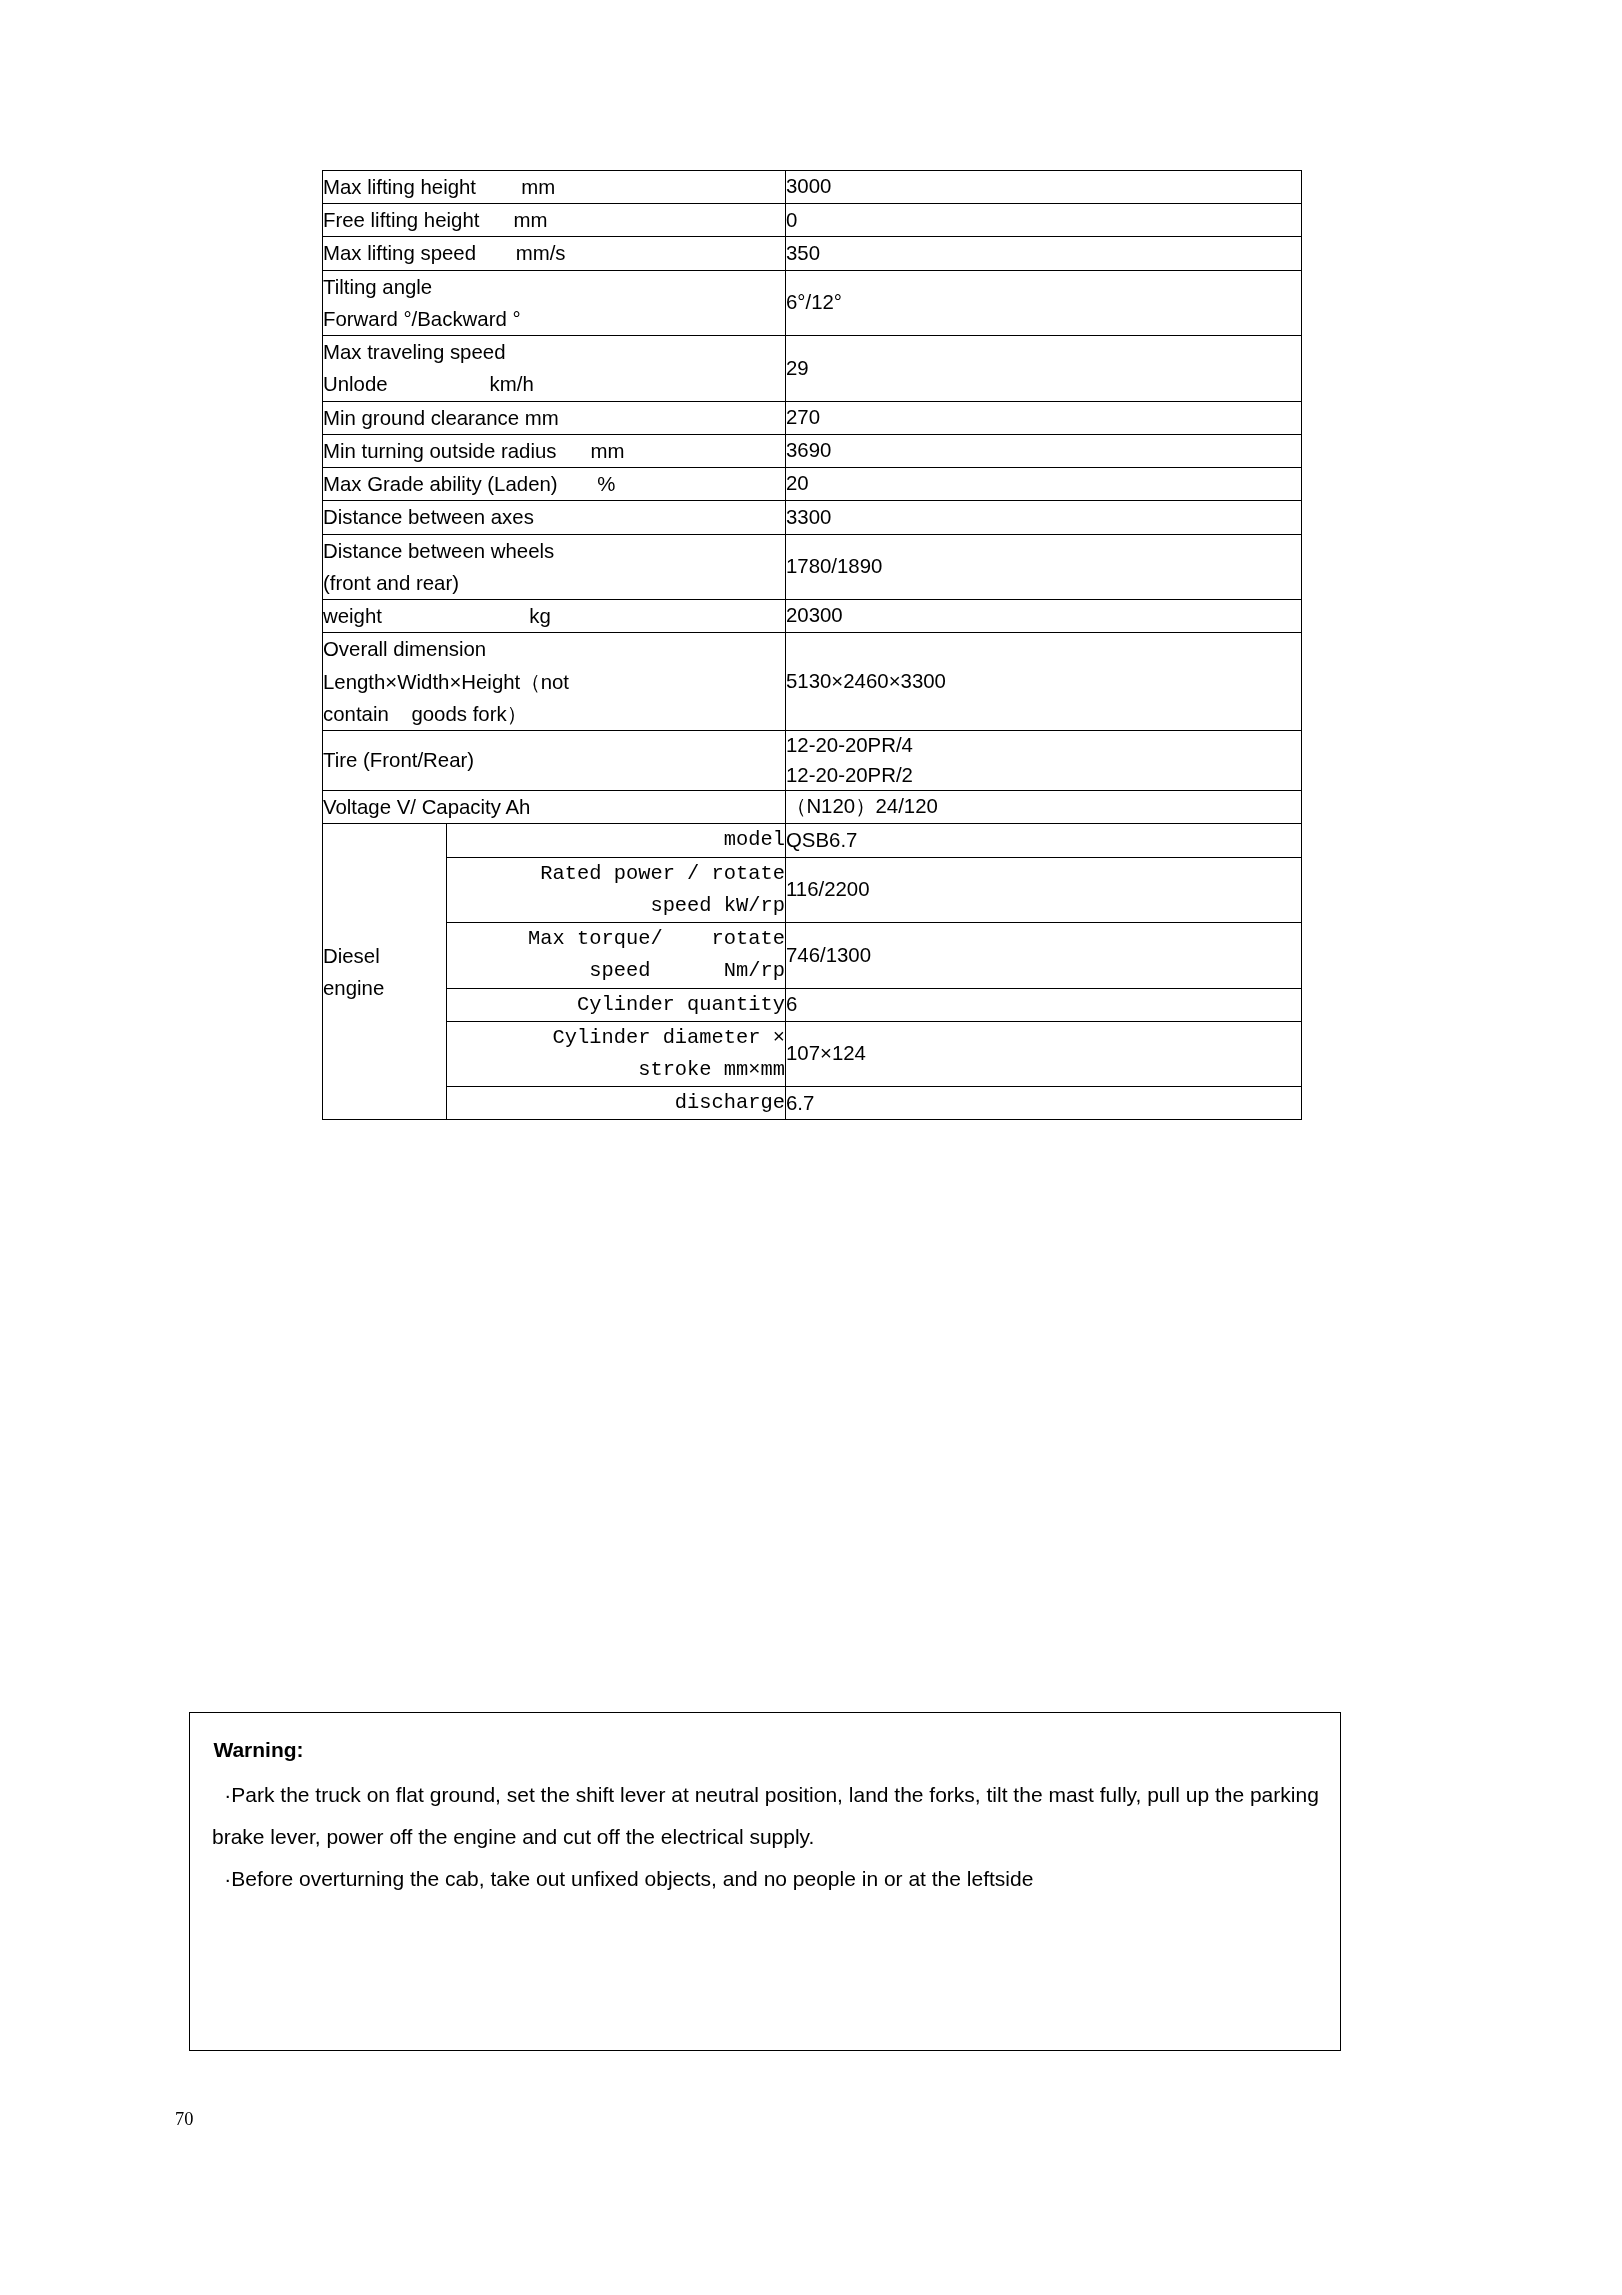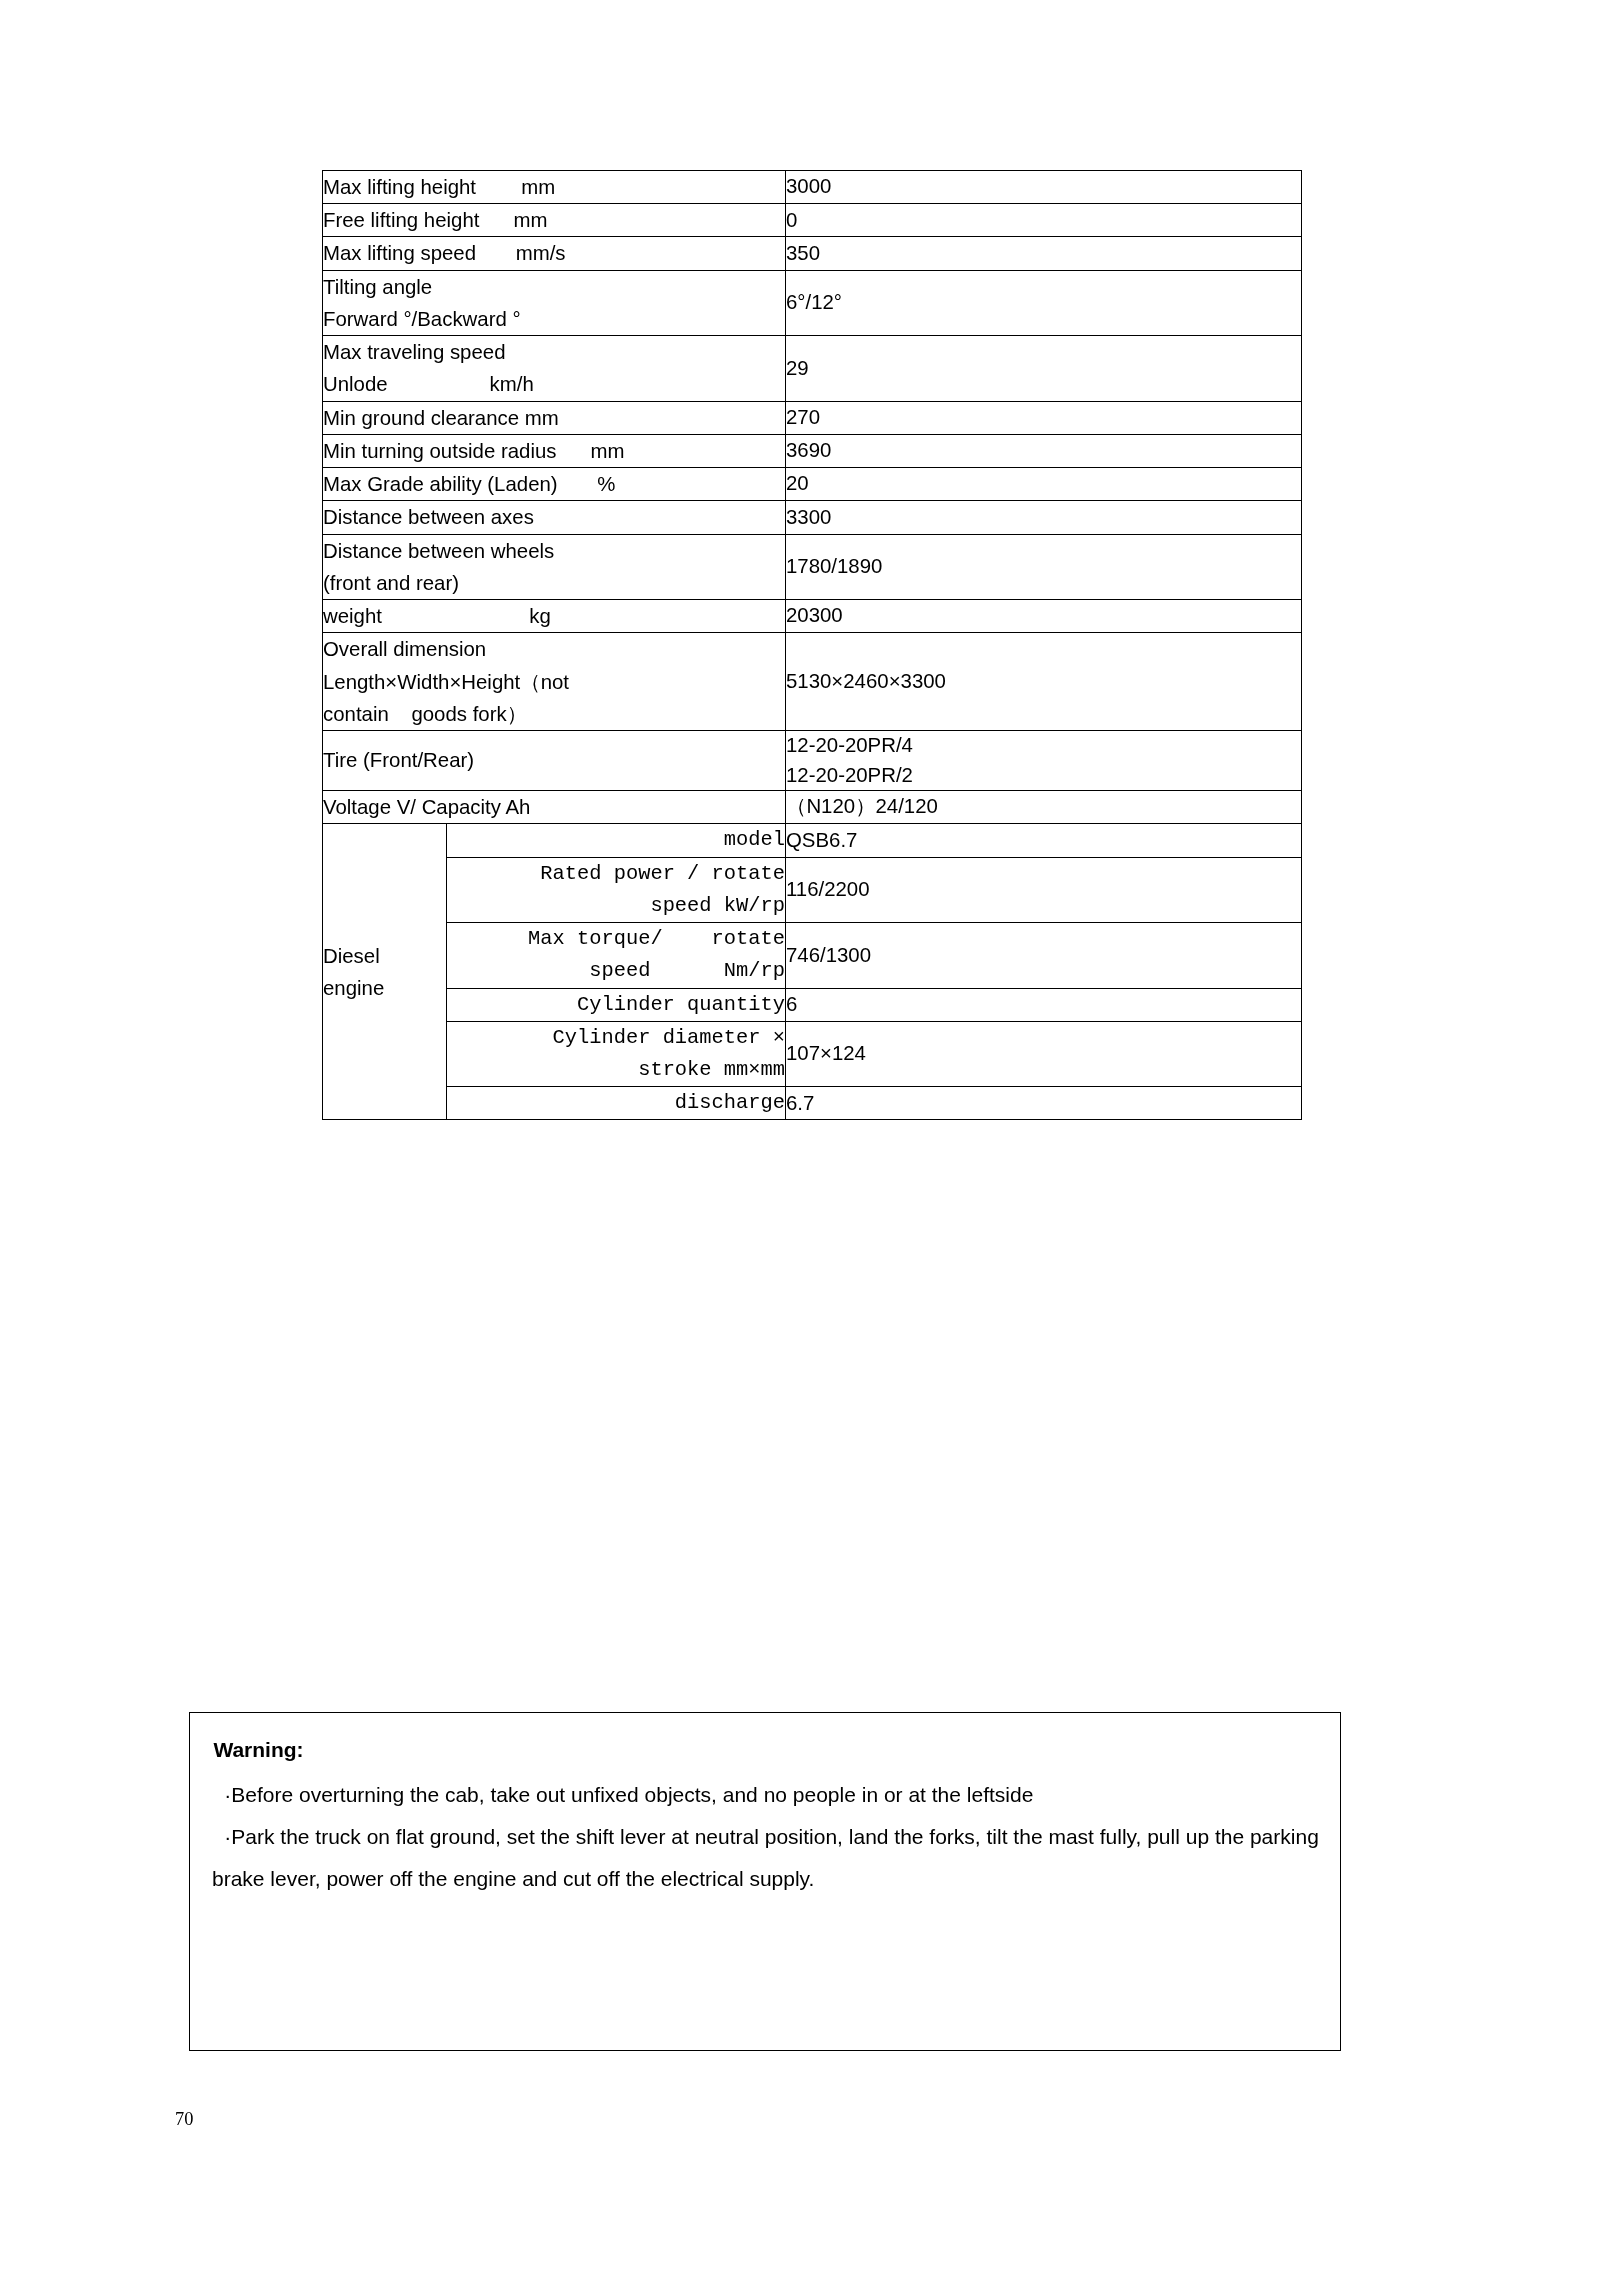--- a/index.html
+++ b/index.html
@@ -224,20 +224,20 @@
           <td class="cell-sublabel">discharge</td>
           <td class="cell-value">6.7</td>
         </tr>
       </tbody>
     </table>
   </div>
 
 
   <div class="warning-box">
     <div class="warning-title">Warning:</div>
+    <p class="warning-para">·Park the truck on flat ground, set the shift lever at neutral position, land the forks, tilt the mast fully, pull up the parking brake lever, power off the engine and cut off the electrical supply.</p>
     <p class="warning-para">·Before overturning the cab, take out unfixed objects, and no people in or at the leftside</p>
-    <p class="warning-para">·Park the truck on flat ground, set the shift lever at neutral position, land the forks, tilt the mast fully, pull up the parking brake lever, power off the engine and cut off the electrical supply.</p>
   </div>
 
   <div class="page-number">70</div>
 
 </div>
 
 
 </body></html>

